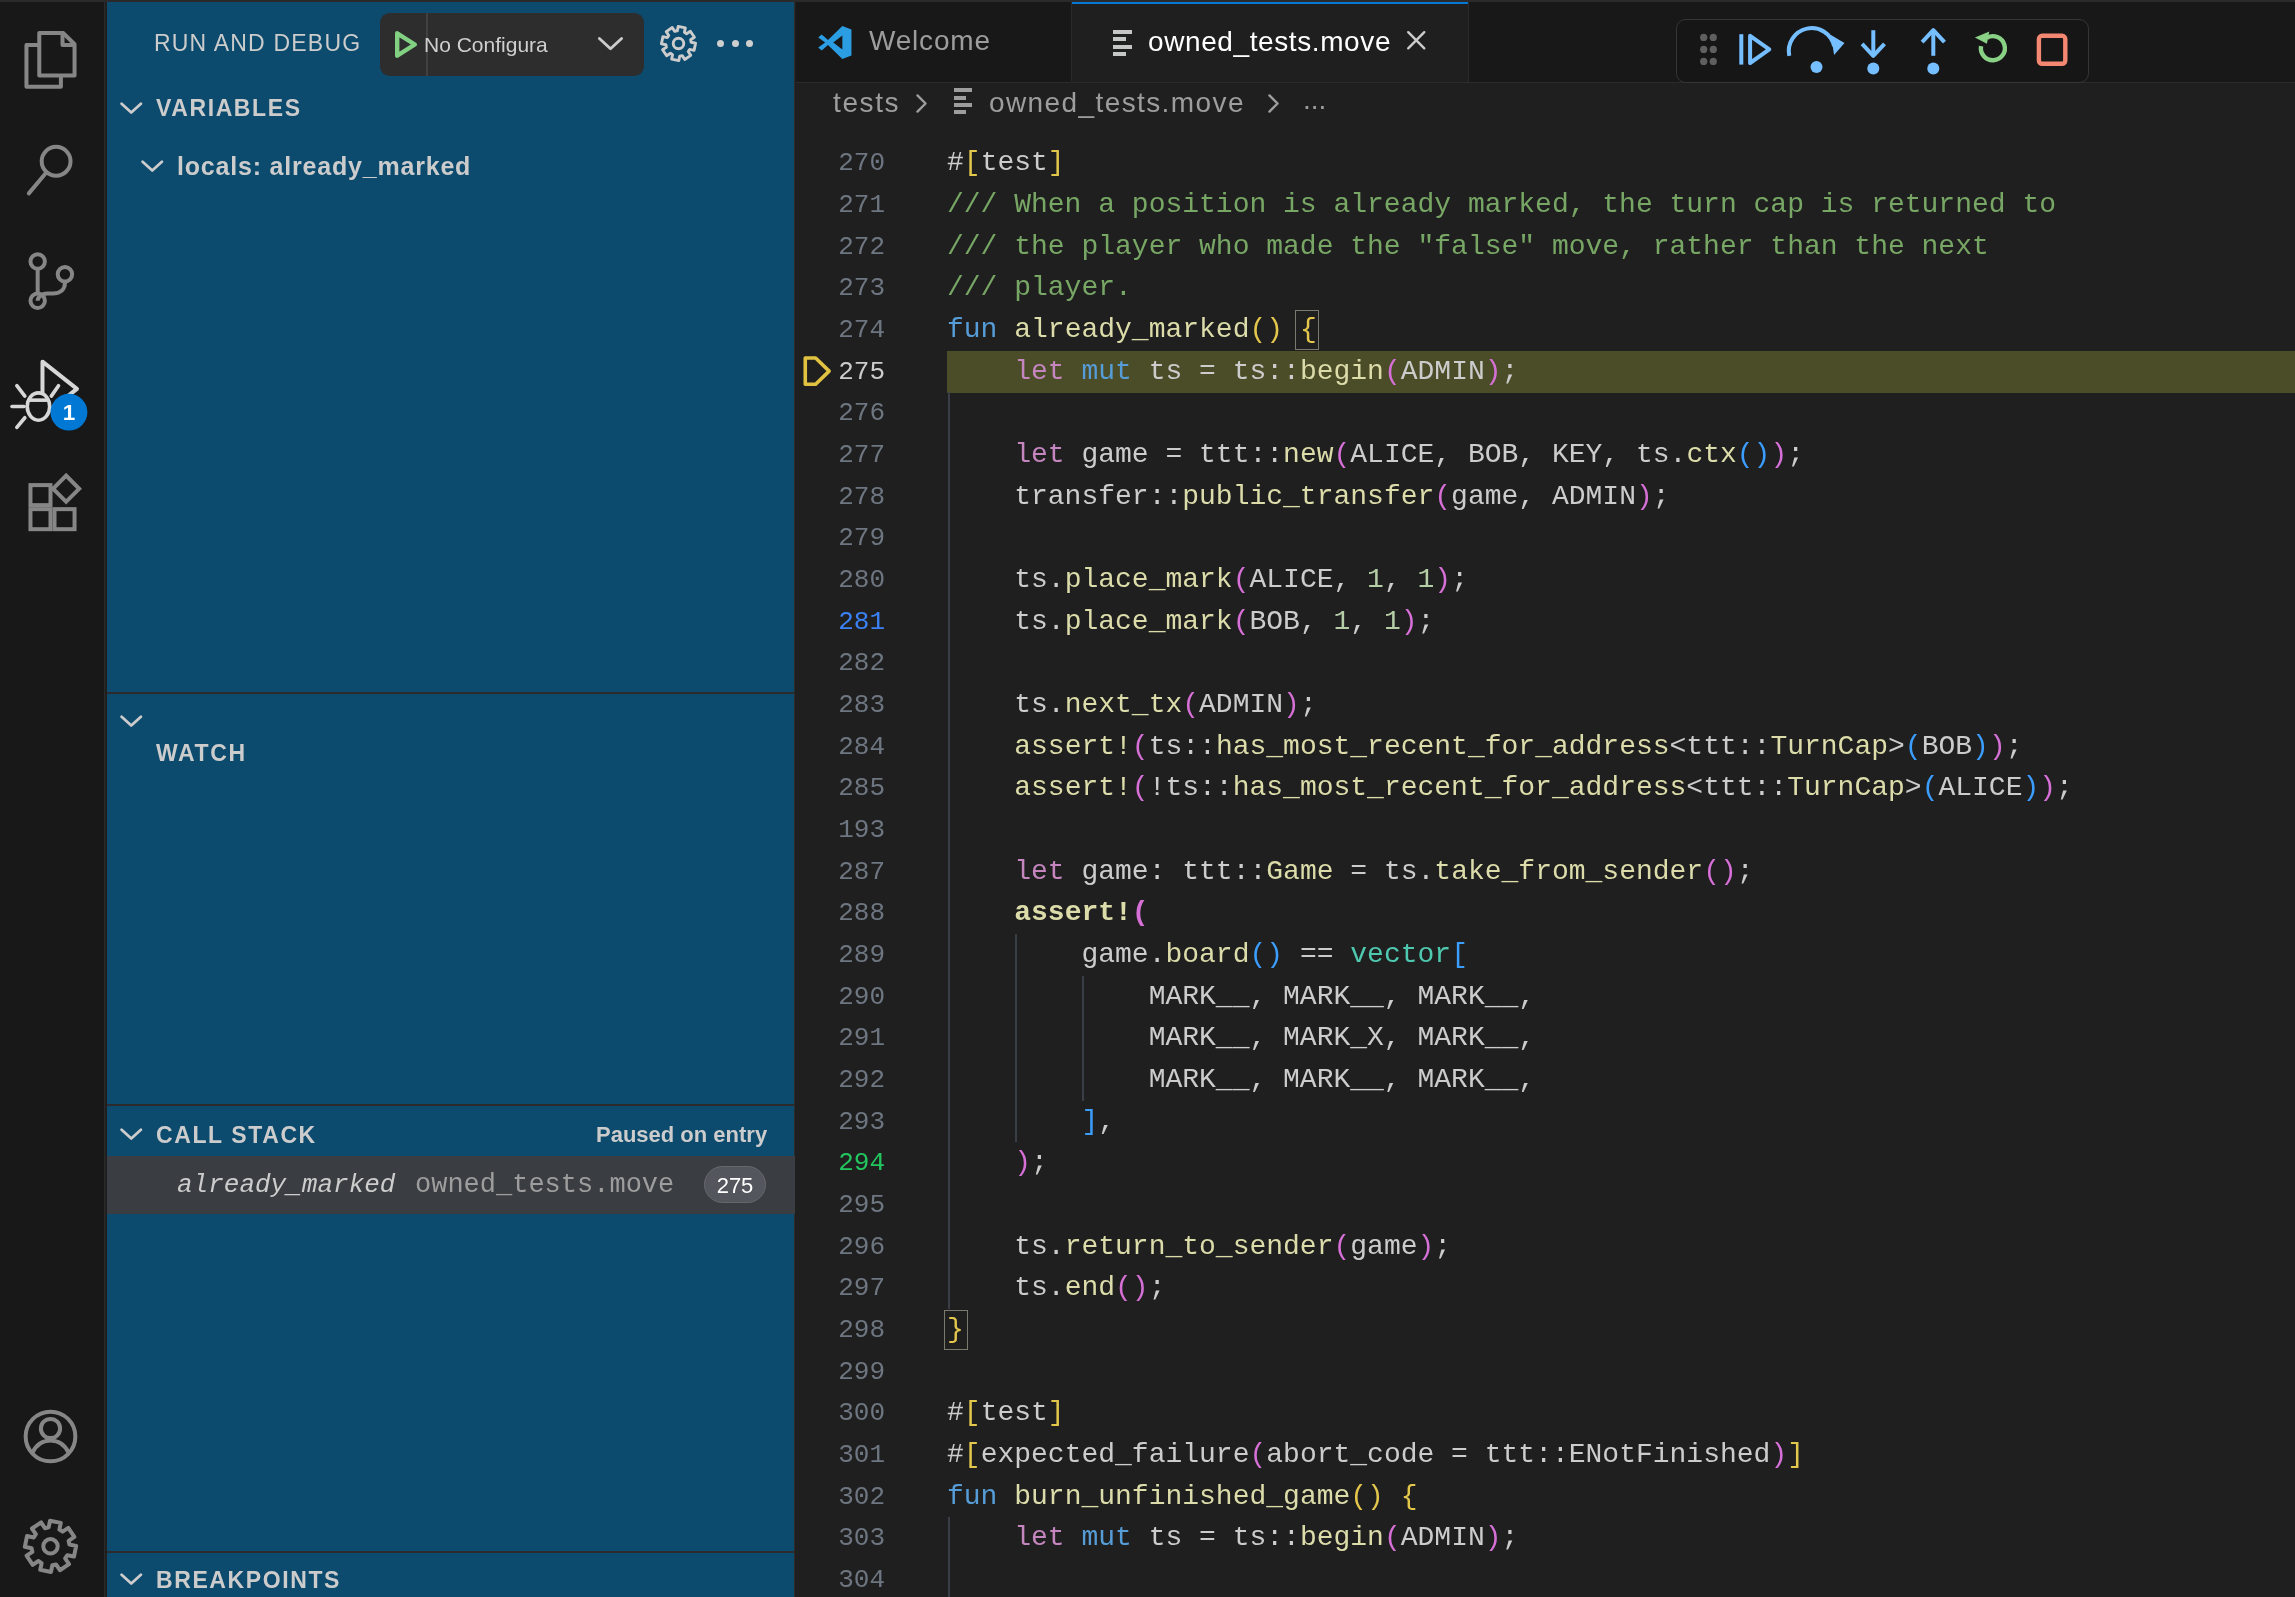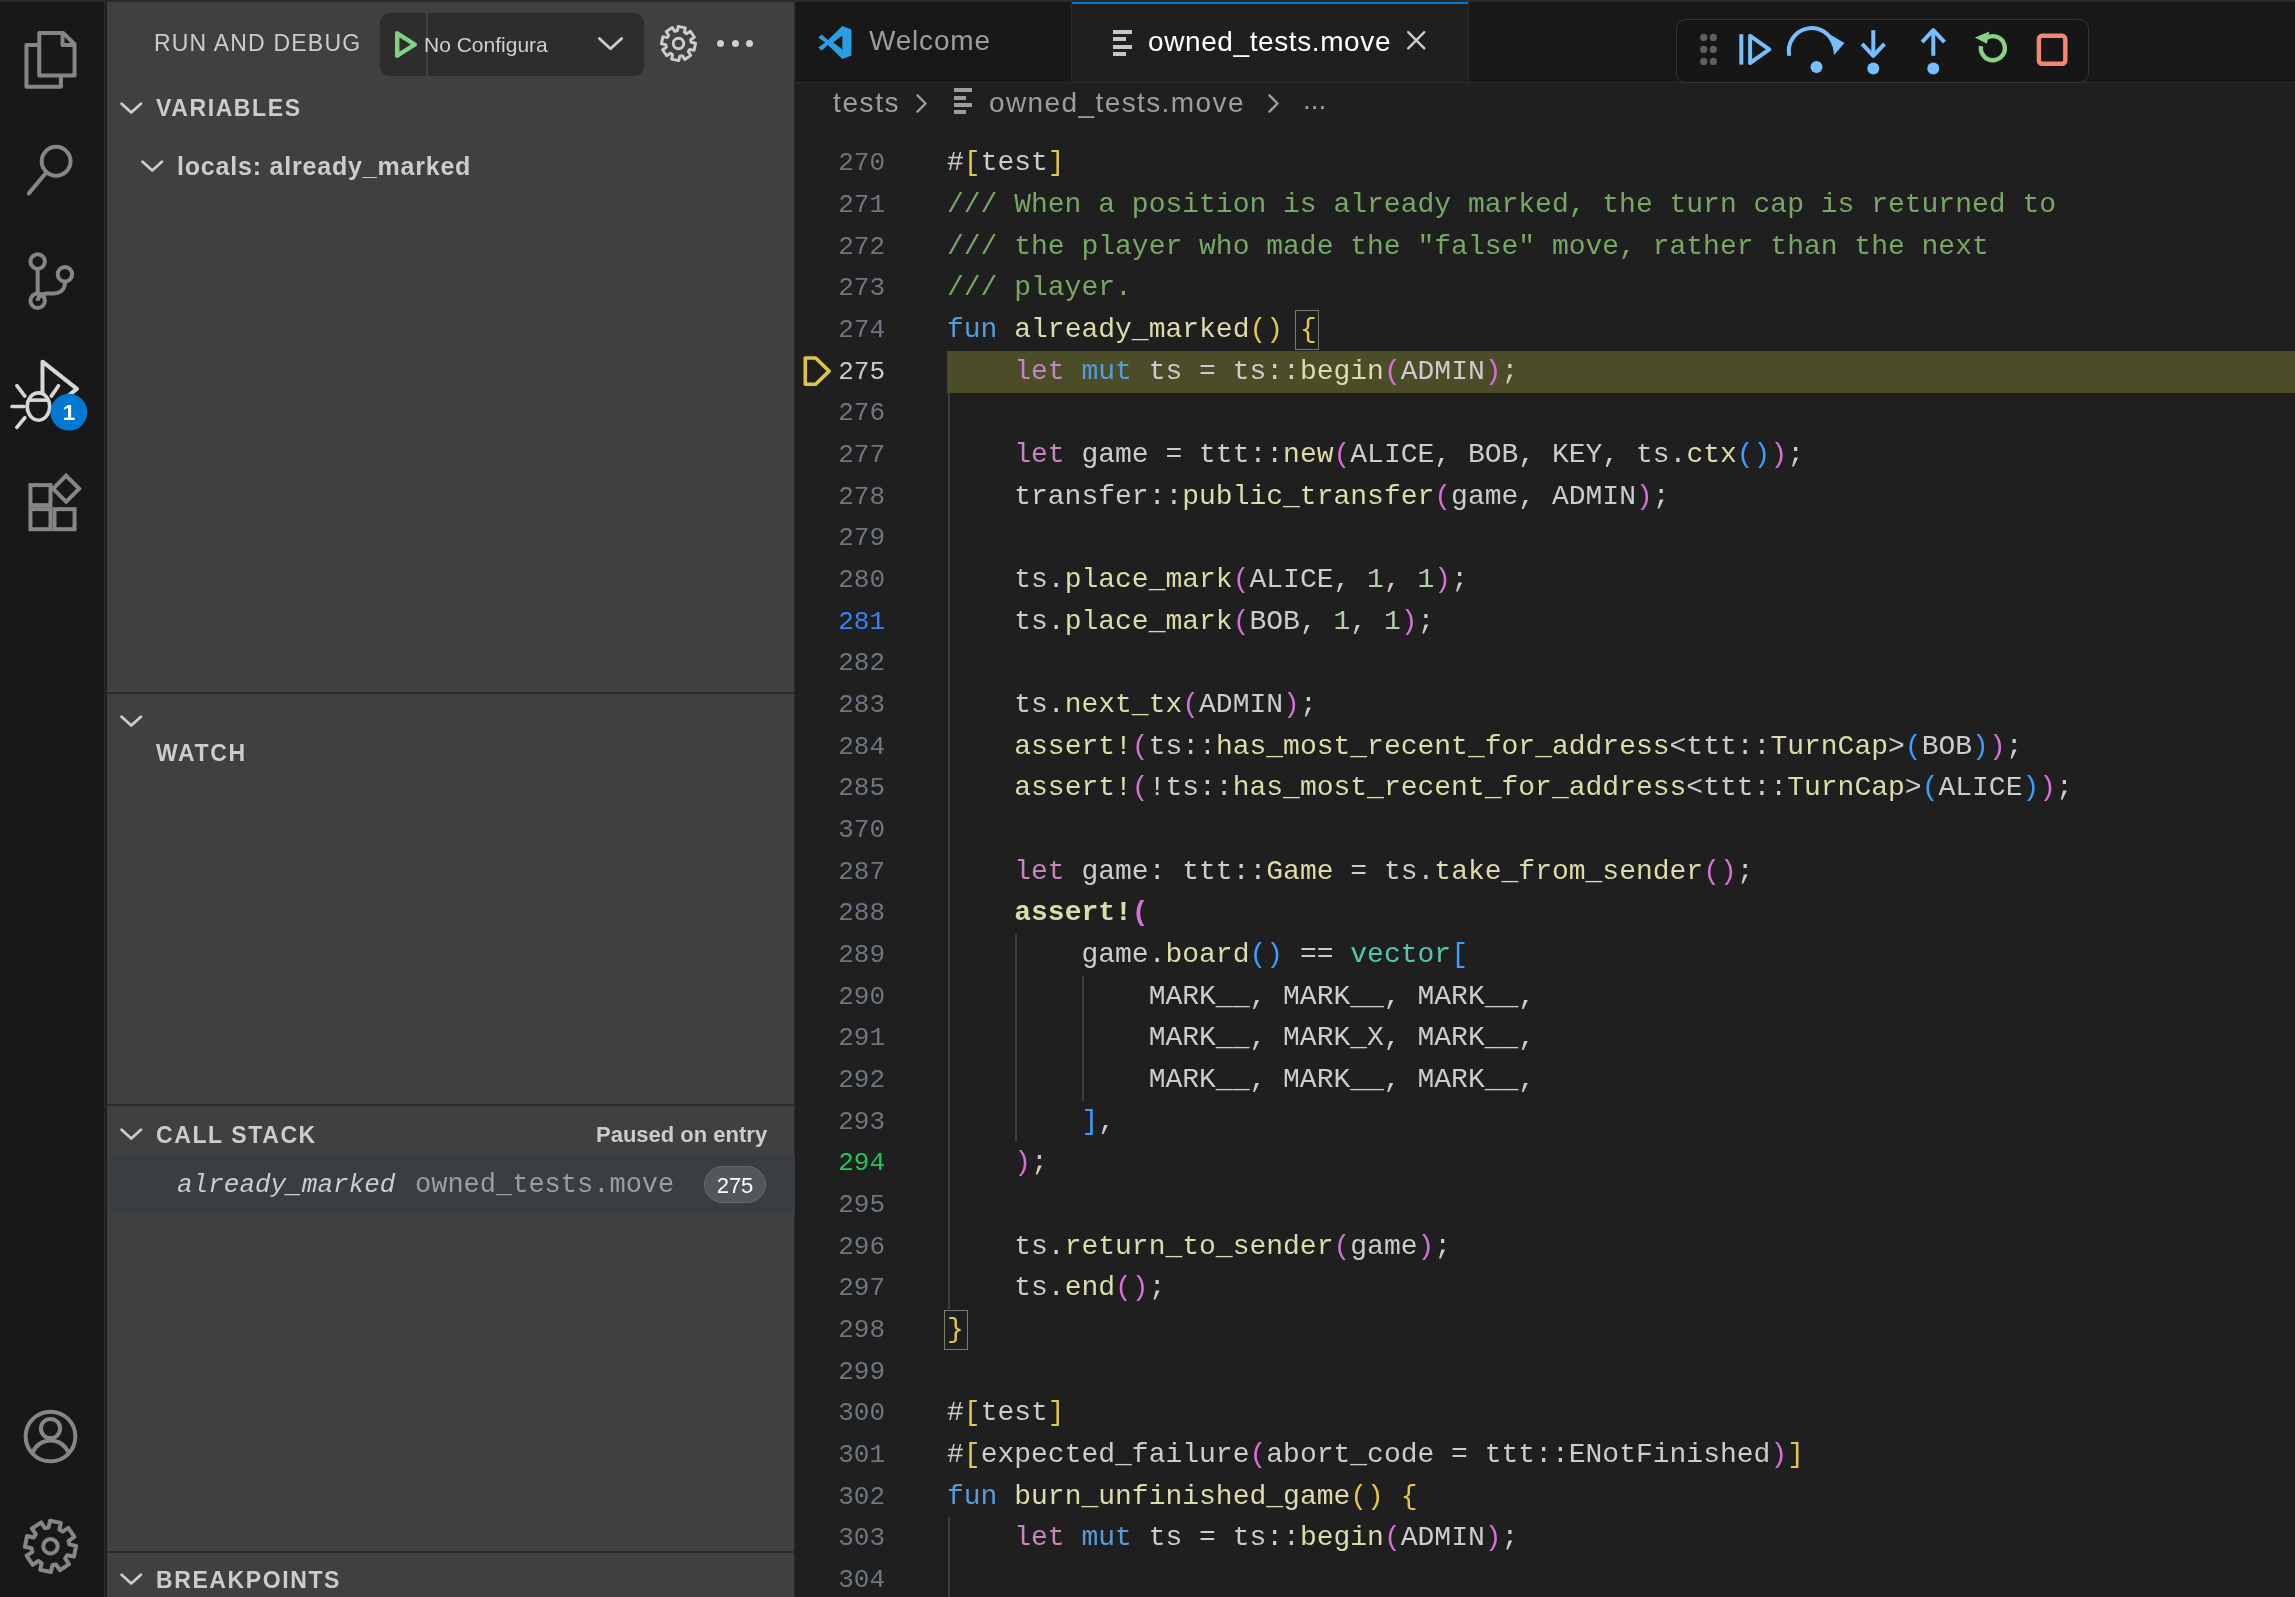--- a/index.html
+++ b/index.html
@@ -1,21 +1,21 @@
 <!DOCTYPE html>
 <html style="font-size:13px"><head>
 <meta charset="utf-8">
 <style>
 * { margin:0; padding:0; box-sizing:border-box; }
 html,body { width:2295px; height:1597px; background:#1f1f1f; overflow:hidden;
   font-family:"Liberation Sans", sans-serif; }
 #abar { position:absolute; left:0; top:0; width:105px; height:1597px;
   background:#181818; border-right:1.6px solid #2b2b2b; }
 #sbar { position:absolute; left:107px; top:0; width:688px; height:1597px;
-  background:#404040; border-right:1.6px solid #2b2b2b; }
+  background:#0c4a6e; border-right:1.6px solid #2b2b2b; }
 .sdiv { position:absolute; left:0; width:688px; height:1.6px; background:#2b2b2b; }
 #editor { position:absolute; left:796px; top:0; width:1499px; height:1597px; background:#1f1f1f; }
 #tabbar { position:absolute; left:0; top:0; width:1499px; height:83px; background:#181818;
   border-bottom:1.6px solid #2b2b2b; }
 #tab1 { position:absolute; left:0; top:0; width:276px; height:81px; background:#181818;
   border-right:1.6px solid #2b2b2b; }
 #tab1 .tlabel { position:absolute; left:73px; top:0; line-height:81px; color:#9d9d9d; font-size:28px; letter-spacing:0.8px; }
 #tab2 { position:absolute; left:276px; top:-1.6px; width:397px; height:84px; background:#1f1f1f;
   border-right:1.6px solid #2b2b2b; }
 #tab2::before { content:""; position:absolute; left:0; top:1.6px; width:100%; height:4px; background:#0078d4; }
@@ -163,21 +163,21 @@
 <div class="cl" style="top:559px;"><span class="w">    ts.</span><span class="fn">place_mark</span><span class="b2">(</span><span class="w">ALICE, </span><span class="nm">1</span><span class="w">, </span><span class="nm">1</span><span class="b2">)</span><span class="w">;</span></div>
 <div class="num" style="top:601px;color:#3b82f6;">281</div>
 <div class="cl" style="top:601px;"><span class="w">    ts.</span><span class="fn">place_mark</span><span class="b2">(</span><span class="w">BOB, </span><span class="nm">1</span><span class="w">, </span><span class="nm">1</span><span class="b2">)</span><span class="w">;</span></div>
 <div class="num" style="top:642px;color:#6e7681;">282</div>
 <div class="num" style="top:684px;color:#6e7681;">283</div>
 <div class="cl" style="top:684px;"><span class="w">    ts.</span><span class="fn">next_tx</span><span class="b2">(</span><span class="w">ADMIN</span><span class="b2">)</span><span class="w">;</span></div>
 <div class="num" style="top:726px;color:#6e7681;">284</div>
 <div class="cl" style="top:726px;"><span class="w">    </span><span class="fn">assert!</span><span class="b2">(</span><span class="w">ts::</span><span class="fn">has_most_recent_for_address</span><span class="w">&lt;ttt::</span><span class="fn">TurnCap</span><span class="w">&gt;</span><span class="b3">(</span><span class="w">BOB</span><span class="b3">)</span><span class="b2">)</span><span class="w">;</span></div>
 <div class="num" style="top:767px;color:#6e7681;">285</div>
 <div class="cl" style="top:767px;"><span class="w">    </span><span class="fn">assert!</span><span class="b2">(</span><span class="w">!ts::</span><span class="fn">has_most_recent_for_address</span><span class="w">&lt;ttt::</span><span class="fn">TurnCap</span><span class="w">&gt;</span><span class="b3">(</span><span class="w">ALICE</span><span class="b3">)</span><span class="b2">)</span><span class="w">;</span></div>
-<div class="num" style="top:809px;color:#6e7681;">370</div>
+<div class="num" style="top:809px;color:#6e7681;">193</div>
 <div class="num" style="top:851px;color:#6e7681;">287</div>
 <div class="cl" style="top:851px;"><span class="w">    </span><span class="kp">let</span><span class="w"> game: ttt::</span><span class="fn">Game</span><span class="w"> = ts.</span><span class="fn">take_from_sender</span><span class="b2">(</span><span class="b2">)</span><span class="w">;</span></div>
 <div class="num" style="top:892px;color:#6e7681;">288</div>
 <div class="cl" style="top:892px;font-weight:bold;"><span class="w">    </span><span class="fn">assert!</span><span class="b2">(</span></div>
 <div class="num" style="top:934px;color:#6e7681;">289</div>
 <div class="cl" style="top:934px;"><span class="w">        game.</span><span class="fn">board</span><span class="b3">(</span><span class="b3">)</span><span class="w"> == </span><span class="ty">vector</span><span class="b3">[</span></div>
 <div class="num" style="top:976px;color:#6e7681;">290</div>
 <div class="cl" style="top:976px;"><span class="w">            MARK__, MARK__, MARK__,</span></div>
 <div class="num" style="top:1017px;color:#6e7681;">291</div>
 <div class="cl" style="top:1017px;"><span class="w">            MARK__, MARK_X, MARK__,</span></div>

